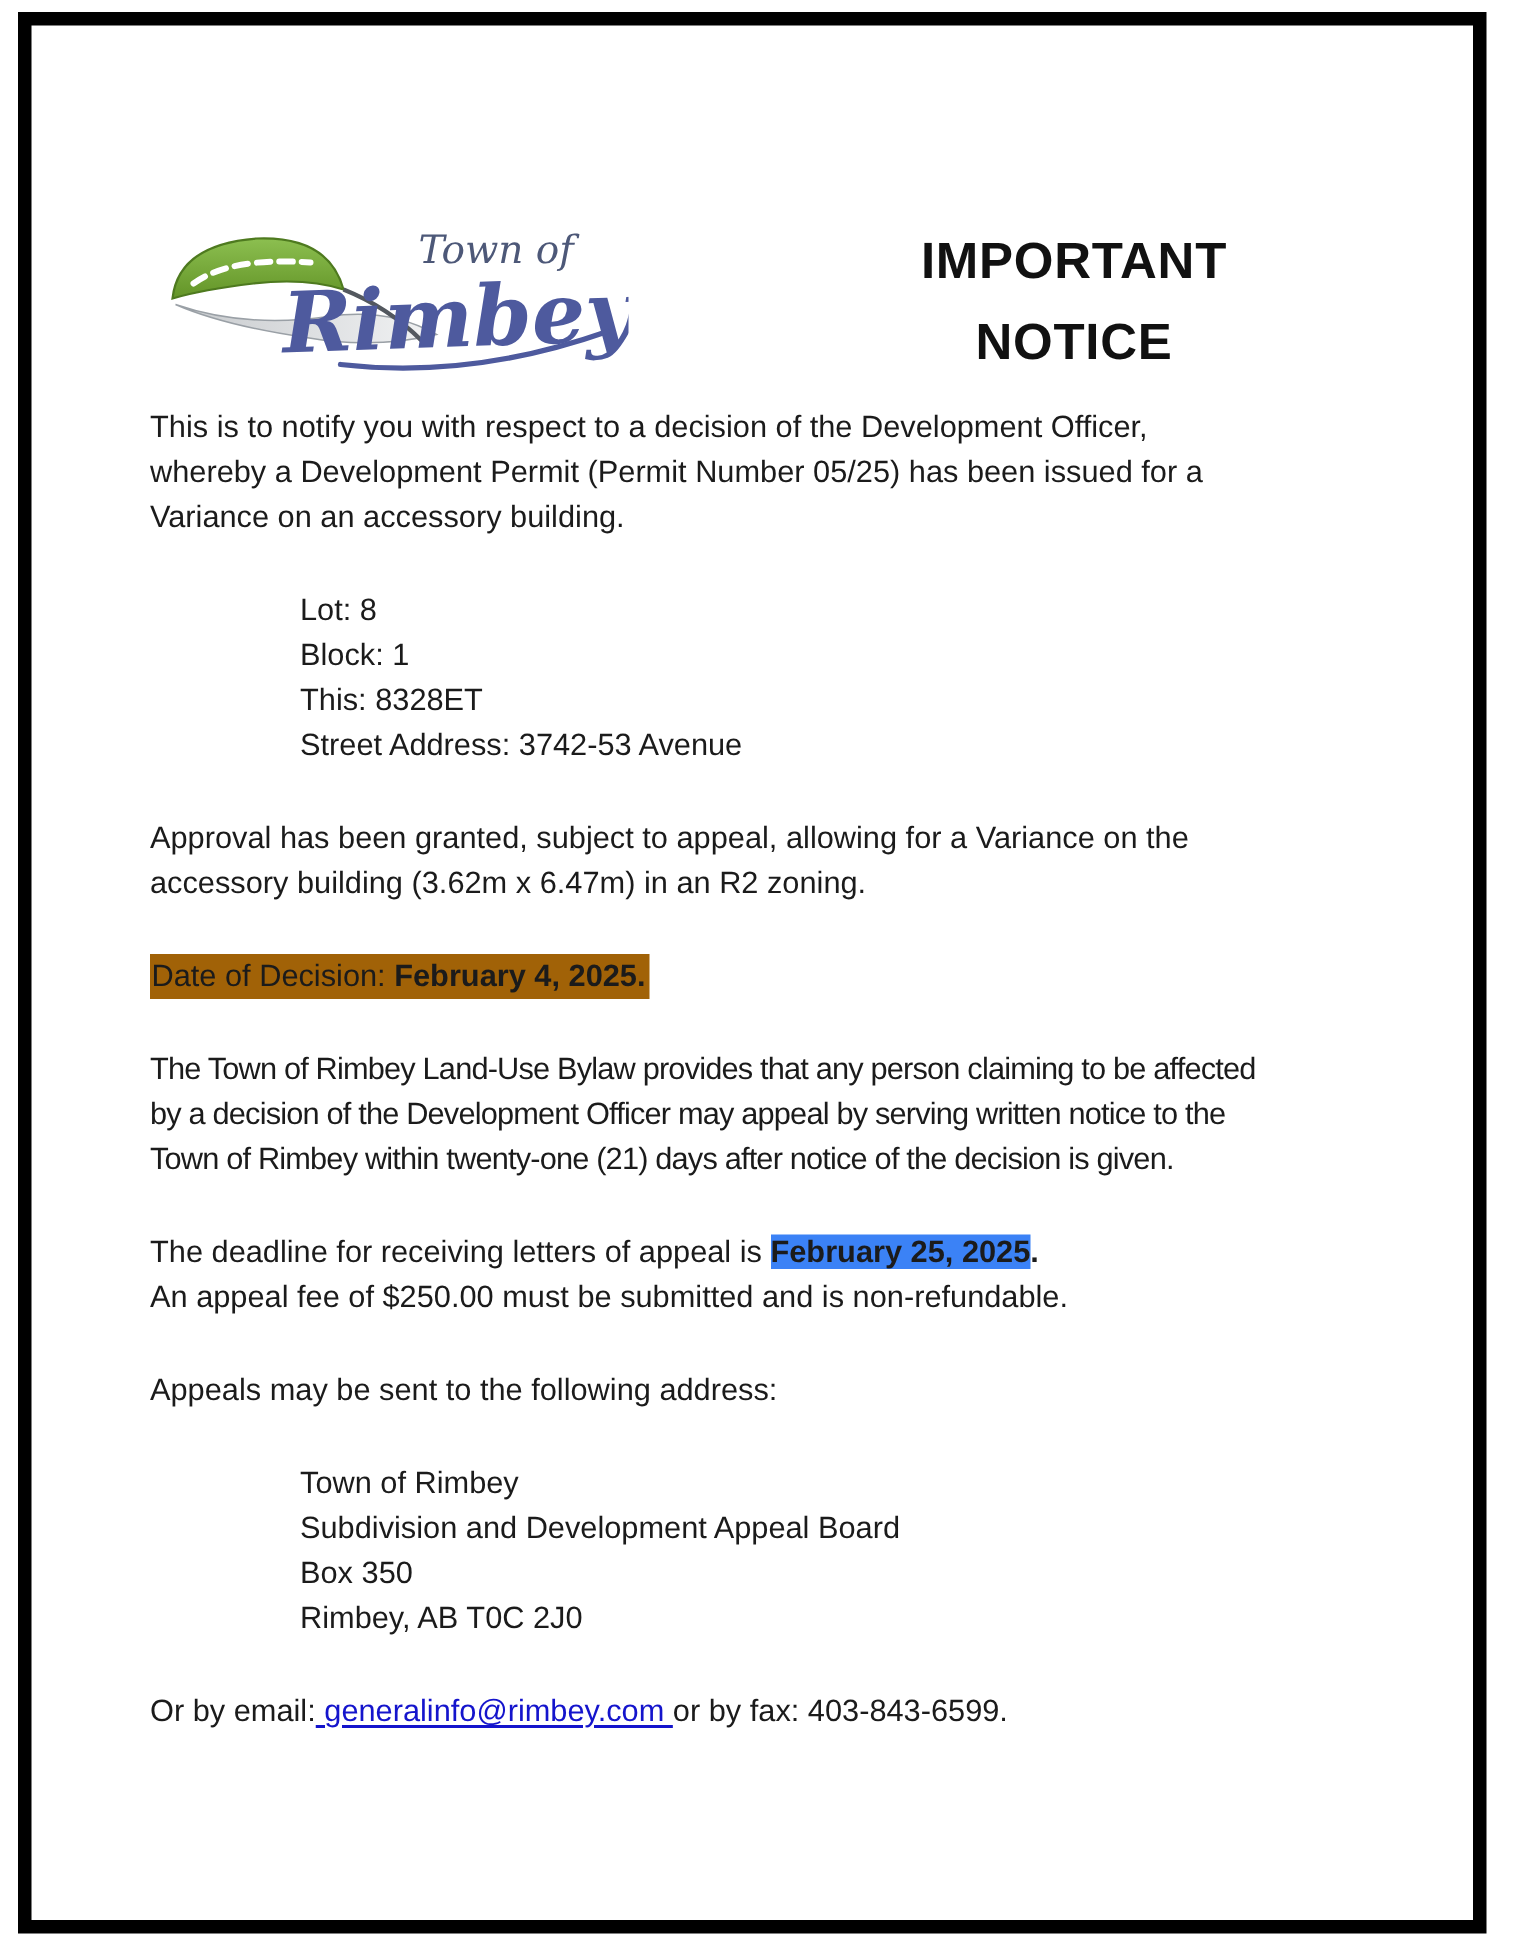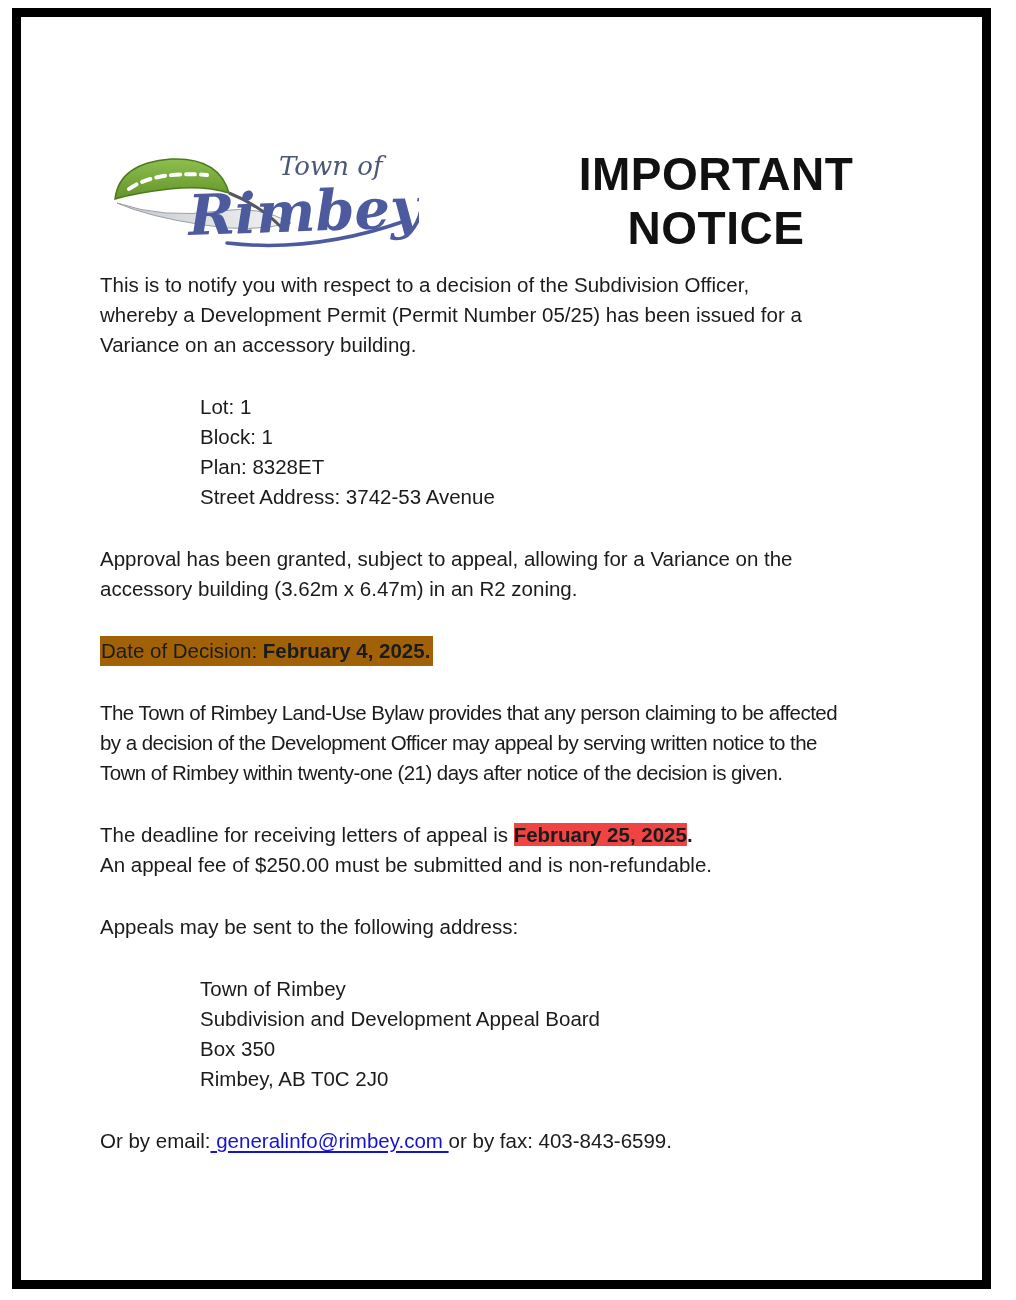--- a/index.html
+++ b/index.html
@@ -9,30 +9,30 @@
     color:#1b1b1b;
   }
   .sheet{
     position:absolute;left:12px;top:8px;width:961px;height:1263px;
     border:9px solid #000;background:#fff;
   }
   .header{position:relative;height:253px;padding-left:30px;}
   .logo{position:absolute;left:88px;top:130px;width:310px;height:110px;}
   .title{
     position:absolute;left:415px;top:130px;width:560px;
-    text-align:center;font-weight:700;font-size:46px;line-height:54px;
+    text-align:center;font-weight:700;font-size:34px;line-height:54px;
     letter-spacing:0.5px;color:#111;
   }
   .content{padding:0 60px 0 79px;}
   .para{margin:0 0 32px 0;}
   .line{line-height:30px;font-size:20.5px;white-space:nowrap;}
   .condensed .line{letter-spacing:-0.55px;}
   .indent{padding-left:100px;}
   b,.bold{font-weight:700;}
-  .hl{background:#ef4444;}
+  .hl{background:#3b82f6;}
   .hl-line{display:inline-block;background:#a16207;padding:0 3px 0 1px;}
   a.email-link{
     text-decoration:underline;
     text-decoration-thickness:2px;
     text-underline-offset:3px;
     white-space:pre;
   }
   svg text{font-family:"DejaVu Serif","Liberation Serif",serif;}
 </style>
 </head>
@@ -72,29 +72,29 @@
 
     <div class="title">
       <div>IMPORTANT</div>
       <div>NOTICE</div>
     </div>
   </div>
 
   <div class="content">
 
     <div class="para">
-      <div class="line">This is to notify you with respect to a decision of the Subdivision Officer,</div>
+      <div class="line">This is to notify you with respect to a decision of the Development Officer,</div>
       <div class="line">whereby a Development Permit (Permit Number 05/25) has been issued for a</div>
       <div class="line">Variance on an accessory building.</div>
     </div>
 
     <div class="para indent">
-      <div class="line">Lot: 1</div>
+      <div class="line">Lot: 8</div>
       <div class="line">Block: 1</div>
-      <div class="line">Plan: 8328ET</div>
+      <div class="line">This: 8328ET</div>
       <div class="line">Street Address: 3742-53 Avenue</div>
     </div>
 
     <div class="para">
       <div class="line">Approval has been granted, subject to appeal, allowing for a Variance on the</div>
       <div class="line">accessory building (3.62m x 6.47m) in an R2 zoning.</div>
     </div>
 
     <div class="para">
       <div class="line">

